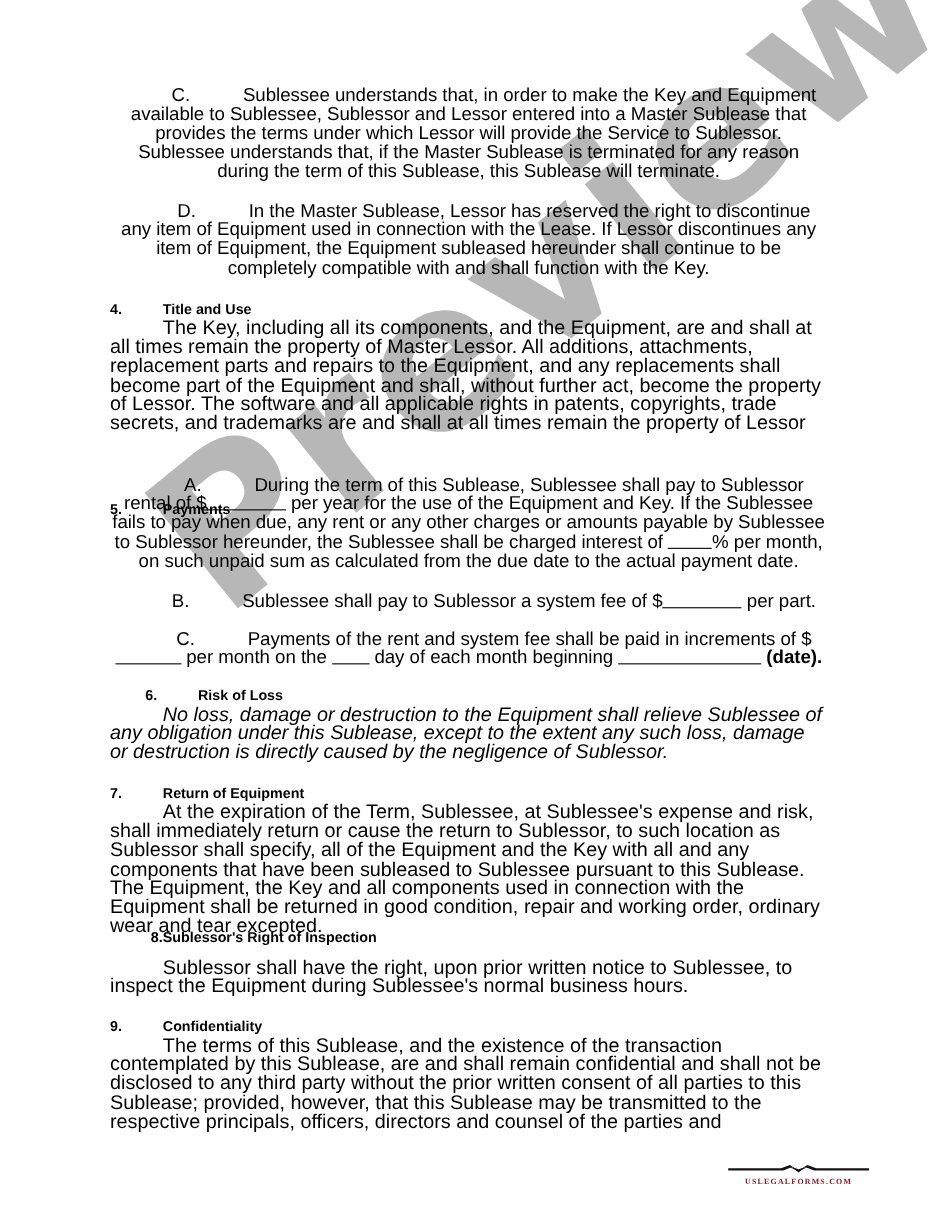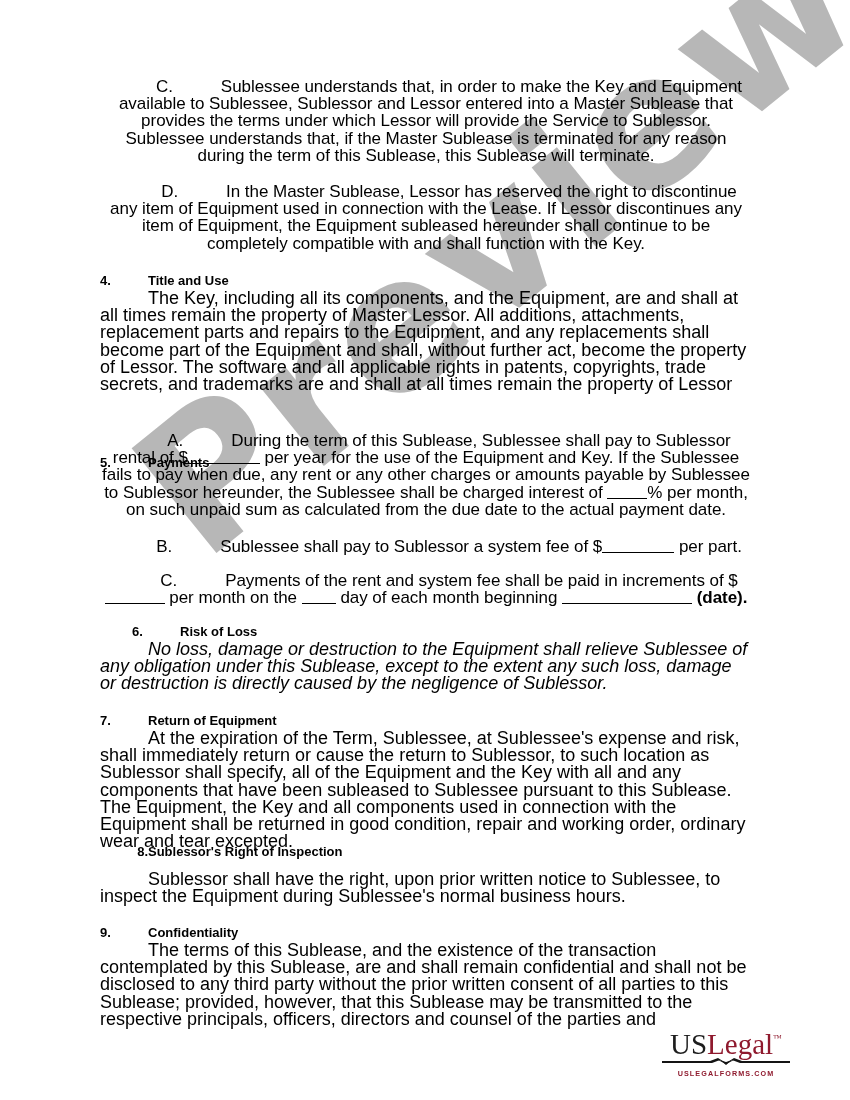--- a/index.html
+++ b/index.html
@@ -150,21 +150,21 @@
     vertical-align: 13px;
     color: #8f1a2e;
   }
   #logo .logo-swoosh {
     position: relative;
     height: 12px;
     margin-top: -3px;
   }
   #logo .logo-swoosh svg { display: block; }
   #logo .logo-domain {
-    font-family: Liberation Sans, sans-serif;
+    font-family: Liberation Serif, serif;
     font-size: 7.2px;
     letter-spacing: 1.1px;
     color: #8f1a2e;
     font-weight: bold;
     margin-top: 1px;
     white-space: nowrap;
   }
 </style>
 </head>
 <body>
@@ -232,21 +232,20 @@
     <div class="section-head" style="top:924px;">
       <span class="num">9.</span><span>Confidentiality</span>
     </div>
     <div class="body-para" style="top:942px;">
       <span class="first-indent"></span><span>The terms of this Sublease, and the existence of the transaction contemplated by this Sublease, are and shall remain confidential and shall not be disclosed to any third party without the prior written consent of all parties to this Sublease; provided, however, that this Sublease may be transmitted to the respective principals, officers, directors and counsel of the parties and</span>
     </div>
 
   </div>
 
   <div id="logo">
-    <div class="logo-word"><span class="logo-us">US</span><span class="logo-legal">Legal</span><span class="logo-tm">™</span></div>
     <div class="logo-swoosh">
       <svg width="132" height="12" viewBox="0 0 132 12">
         <path d="M2 5 L50 5 L58 2 L66 7 L74 2 L82 5 L130 5 L130 7 L80 7 L72 4 L66 9 L60 4 L52 7 L2 7 Z" fill="#141414"></path>
         <path d="M56 3 L66 8 L76 3 L66 6 Z" fill="#141414"></path>
       </svg>
     </div>
     <div class="logo-domain">USLEGALFORMS.COM</div>
   </div>
 
 </div>

